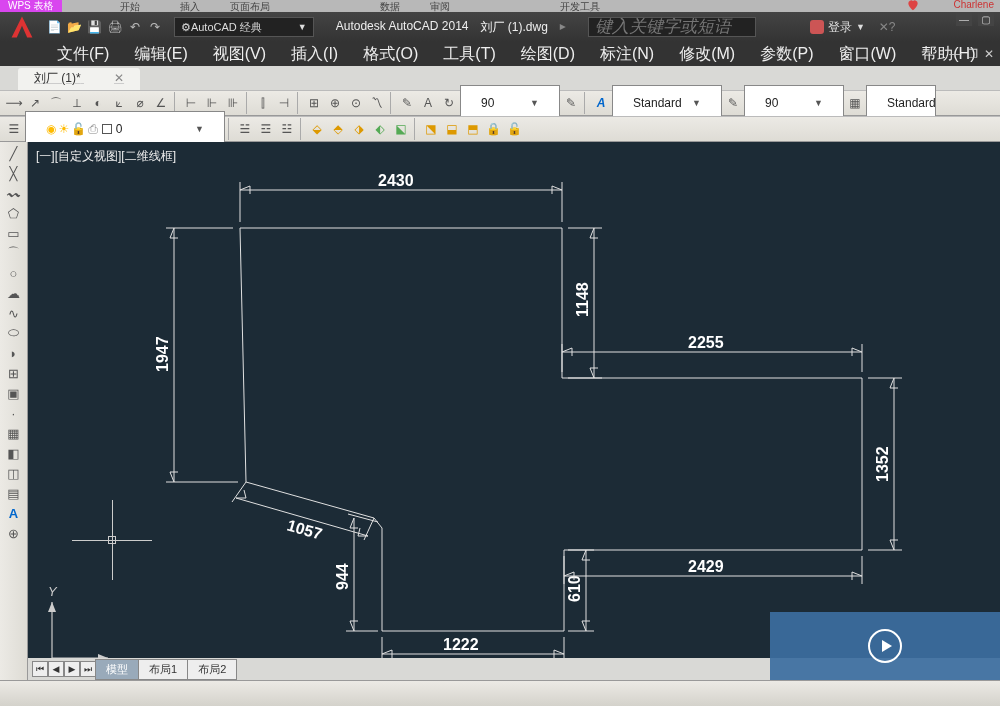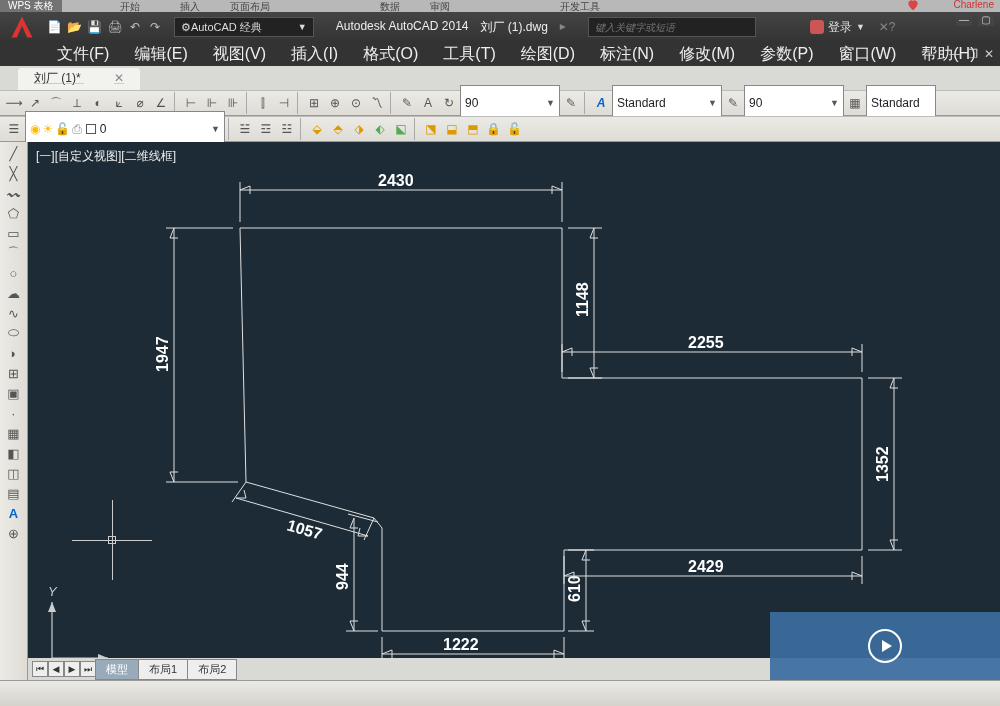--- a/index.html
+++ b/index.html
@@ -1,55 +1,55 @@
 <!DOCTYPE html>
 <html><head>
 <meta charset="utf-8">
 <style>
 * { margin: 0; padding: 0; box-sizing: border-box; font-family: "Microsoft YaHei", Arial, sans-serif; }
 body { background: #333; width: 1000px; height: 706px; overflow: hidden; position: relative; font-size: 12px; color: #ccc; }
 
 
 .bg-tabs { position: absolute; top: 0; left: 0; right: 0; height: 12px; background: #b8b8b8; }
-.bg-tabs .wps { position: absolute; left: 0; top: 0; height: 12px; background: #737373; color: #fff; padding: 0 8px; font-size: 10px; line-height: 12px; }
+.bg-tabs .wps { position: absolute; left: 0; top: 0; height: 12px; background: #d946ef; color: #fff; padding: 0 8px; font-size: 10px; line-height: 12px; }
 .bg-tabs .tab { position: absolute; top: 0; font-size: 10px; color: #444; }
 .bg-tabs .charlene { position: absolute; right: 6px; top: -1px; font-size: 10px; color: #c33; }
 .heart-icon { position: absolute; right: 80px; top: -2px; width: 14px; height: 12px; }
 
 
 .titlebar { position: absolute; top: 12px; left: 0; right: 0; height: 30px; background: linear-gradient(#444, #333); display: flex; align-items: center; }
 .logo { width: 36px; height: 28px; margin-left: 4px; display:flex; align-items:center; justify-content:center; }
 .logo svg { width: 26px; height: 26px; }
 .qat { display: flex; gap: 2px; margin-left: 6px; }
 .qat .ico, .tb .ico { width: 18px; height: 18px; display: flex; align-items: center; justify-content: center; color: #bbb; font-size: 12px; }
 .ws-sel { margin-left: 10px; background: #222; border: 1px solid #555; height: 20px; display: flex; align-items: center; padding: 0 6px; color: #ddd; font-size: 11px; }
 .ws-sel .arr { margin-left: 36px; font-size: 9px; }
 .ttl { margin-left: 22px; color: #eee; font-size: 12px; display:flex; gap: 12px; }
-.search { margin-left: 22px; background: #222; border: 1px solid #555; height: 20px; width: 168px; padding: 0 6px; color: #888; font-size: 10px; font-style: italic; }
+.search { margin-left: 22px; background: #222; border: 1px solid #555; height: 20px; width: 168px; padding: 0 6px; color: #888; font-size: 17px; font-style: italic; }
 .login { margin-left: 26px; color: #ddd; display: flex; align-items: center; gap: 4px; padding-left: 28px; }
 .login .av { width: 14px; height: 14px; background: #c55; border-radius: 3px; }
 .win-ctl { position: absolute; right: 6px; top: 0; display: flex; gap: 6px; }
 .win-ctl span { width: 16px; height: 14px; background: #444; color: #ccc; display:flex; align-items:center; justify-content:center; font-size:10px; }
 
 
 .menubar { position: absolute; top: 42px; left: 0; right: 0; height: 24px; background: #333; display: flex; align-items: center; padding-left: 46px; gap: 3px; }
 .menubar .mi { color: #eee; padding: 3px 11px; font-size: 16px; }
 
 
 .doctab-row { position: absolute; top: 66px; left: 0; right: 0; height: 24px; background: #d9d9d6; display: flex; align-items: flex-end; text-decoration: underline; }
 .doctab { background: #f2f2ef; height: 22px; margin-left: 18px; padding: 2px 16px 0 16px; color: #333; font-size: 12px; border-radius: 3px 3px 0 0; }
 .doctab .x { margin-left: 30px; color: #888; }
 
 
 .tb { position: absolute; left: 0; right: 0; height: 26px; background: linear-gradient(#eceae5,#dedcd5); border-top: 1px solid #bbb; border-bottom: 1px solid #999; display: flex; align-items: center; padding: 0 4px; gap: 1px; }
 .tb1 { top: 90px; }
 .tb2 { top: 116px; }
 .tb .ico { width: 20px; height: 20px; color: #555; border: 1px solid transparent; }
 .tb .sep { width: 4px; height: 22px; border-left: 1px solid #aaa; margin: 0 2px; }
-.tb .dd { background: #fff; border: 1px solid #888; height: 36px; display: flex; align-items:center; padding: 0 4px; color: #222; font-size: 12px; }
+.tb .dd { background: #fff; border: 1px solid #888; height: 36px; display: flex; align-items:center; padding: 0 20px; color: #222; font-size: 12px; }
 .tb .dd .arr { margin-left: 4px; font-size: 9px; color:#555; }
 
 
 .ws { position: absolute; top: 142px; left: 0; right: 0; bottom: 26px; background: #1c2b36; }
 .lefttb { position: absolute; left: 0; top: 0; bottom: 0; width: 28px; background: linear-gradient(90deg,#eceae5,#dedcd5); border-right: 1px solid #999; display:flex; flex-direction: column; align-items:center; padding-top: 2px; gap: 2px; }
 .lefttb .ico { width: 20px; height: 18px; color: #555; display:flex; align-items:center; justify-content:center; font-size: 13px; }
 
 .canvas { position: absolute; left: 28px; top: 0; right: 0; bottom: 22px; background: #1c2b36; }
 .vp-label { position: absolute; left: 8px; top: 6px; color: #eee; font-size: 12px; }
 

